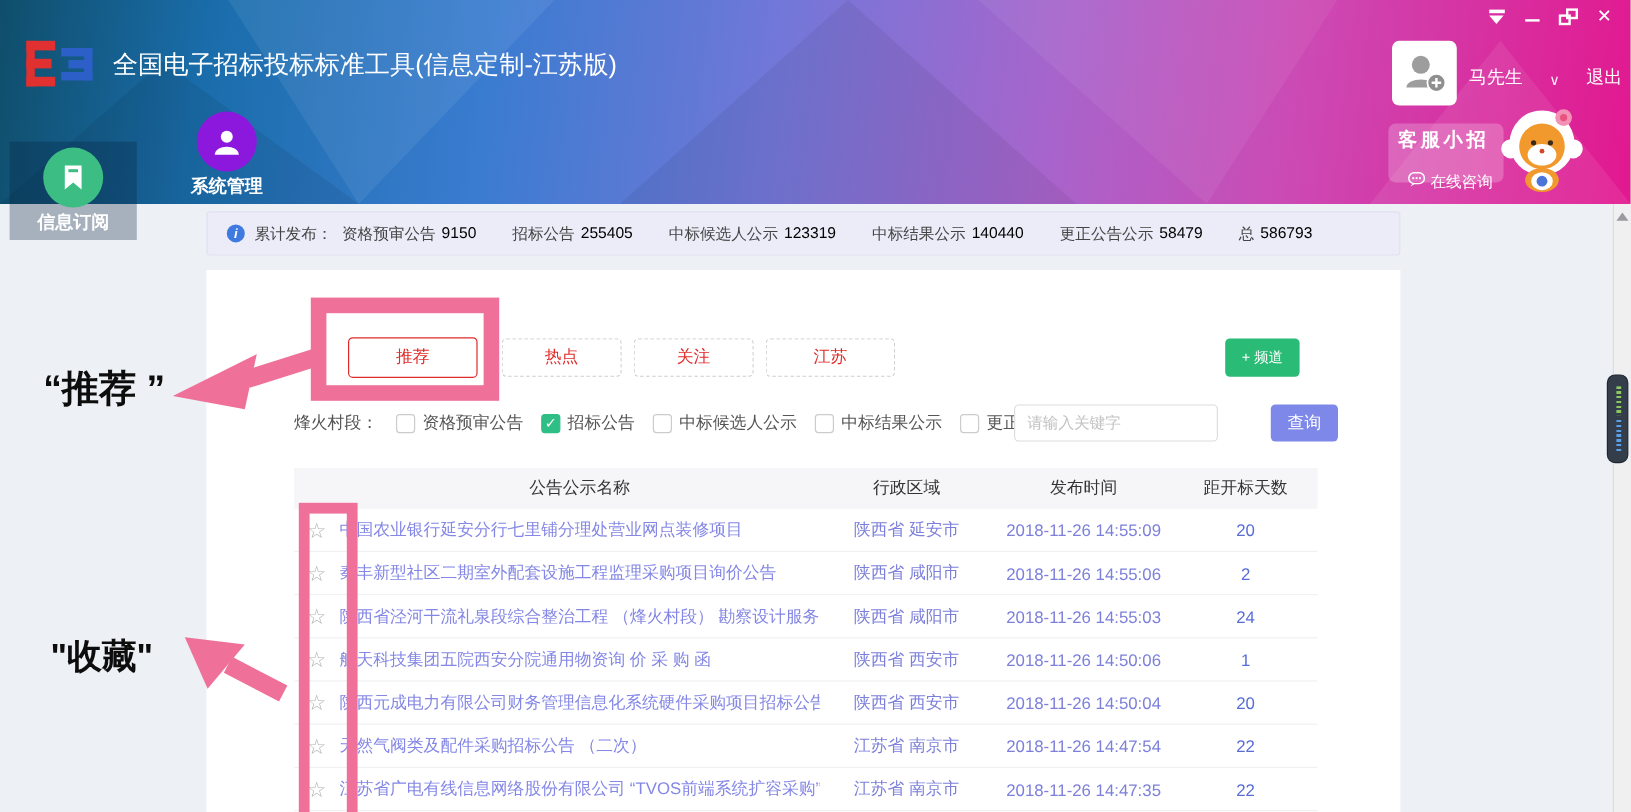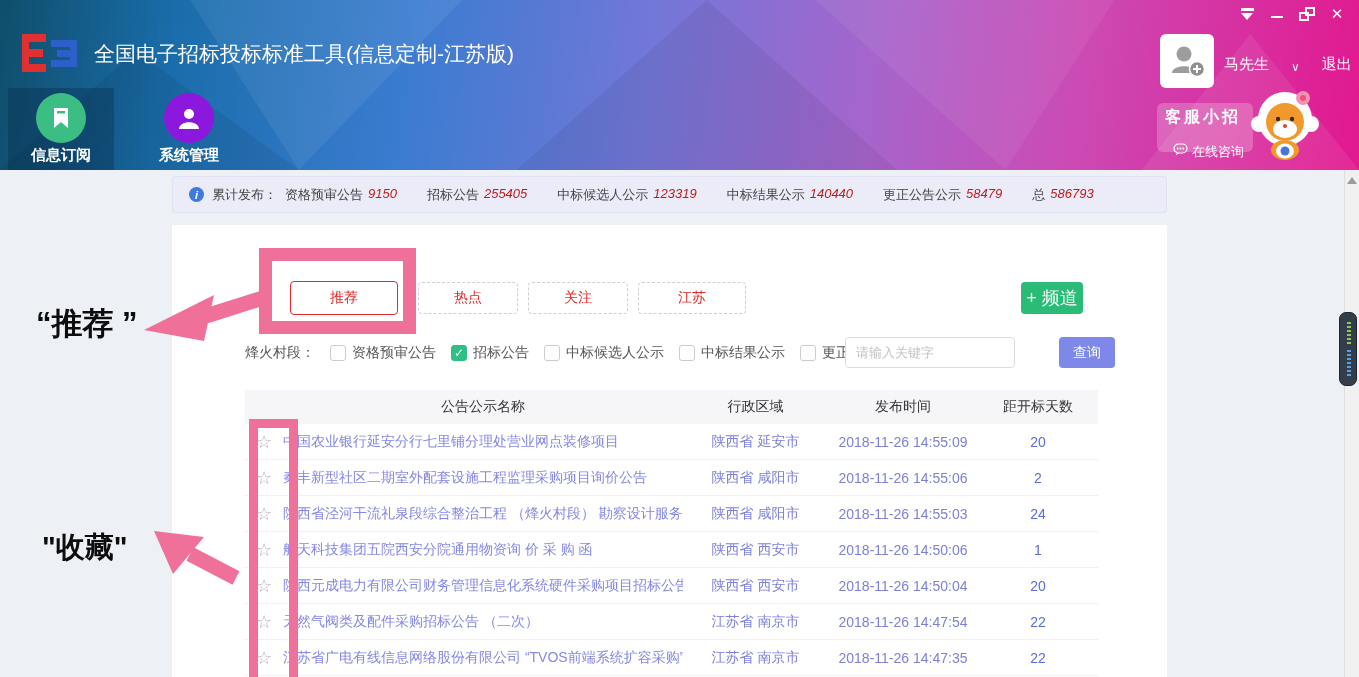--- a/index.html
+++ b/index.html
@@ -44,32 +44,32 @@
   .service-box{position:absolute;left:1157px;top:103px;width:96px;height:49px;background:rgba(255,255,255,.22);border-radius:6px;color:#fff;padding:4px 8px;}
   .service-title{font-size:16px;font-weight:bold;letter-spacing:3px;}
   .service-chat{font-size:13px;margin-left:8px;margin-top:15px;display:flex;gap:4px;align-items:flex-start;cursor:pointer;}
   .mascot{position:absolute;left:1250px;top:88px;cursor:pointer;}
 
   
   .stats-bar{position:absolute;left:172px;top:176px;width:995px;height:37px;background:#ebecf8;border:1px solid #e0e1f2;border-radius:3px;display:flex;align-items:center;padding:0 16px;gap:30px;font-size:13px;color:#444;}
   .stats-prefix{display:flex;gap:8px;align-items:center;}
   .info-icon{width:15px;height:15px;border-radius:50%;background:#3f7ae0;color:#fff;font-size:11px;font-style:italic;font-weight:bold;display:flex;align-items:center;justify-content:center;}
   .stat-item{display:flex;gap:5px;}
-  .stat-value{color:#b91c1c;font-style:italic;}
+  .stat-value{color:#000000;}
 
   
   .card{position:absolute;left:172px;top:225px;width:995px;height:452px;background:#fff;}
   .tab{position:absolute;top:57px;height:32px;border-radius:4px;color:#e12a2a;font-size:14px;display:flex;align-items:center;justify-content:center;background:#fff;cursor:pointer;}
   .tab.active{border:1px solid #e12a2a;top:56px;height:34px;}
   .tab.inactive{border:1px dashed #cfcfcf;}
   #tab-recommend{left:118px;width:108px;}
   #tab-hot{left:246px;width:100px;}
   #tab-follow{left:356px;width:100px;}
   #tab-jiangsu{left:466px;width:108px;}
-  .channel-btn{position:absolute;left:849px;top:57px;width:62px;height:32px;background:#2abb76;color:#fff;border:none;border-radius:4px;font-size:18px;cursor:pointer;}
+  .channel-btn{position:absolute;left:849px;top:57px;width:62px;height:32px;background:#2abb76;color:#fff;border:none;border-radius:4px;font-size:12px;cursor:pointer;}
 
   .filter-row{position:absolute;left:73px;top:113px;height:30px;display:flex;align-items:center;gap:15px;font-size:14px;color:#555;}
   .cb{display:flex;align-items:center;gap:6px;cursor:pointer;}
   .cb-box{width:16px;height:16px;border:1px solid #ccc;border-radius:3px;background:#fff;display:flex;align-items:center;justify-content:center;font-size:12px;color:transparent;}
   .cb.checked .cb-box{background:#2fbe84;border-color:#2fbe84;color:#fff;}
 
   .search-input{position:absolute;left:673px;top:112px;width:170px;height:31px;border:1px solid #ddd;border-radius:4px;padding:0 10px;font-size:13px;color:#333;outline:none;}
   .search-input::placeholder{color:#c3c3c3;}
   .query-btn{position:absolute;left:887px;top:112px;width:56px;height:31px;background:#7d88e8;color:#fff;border:none;border-radius:4px;font-size:14px;cursor:pointer;}
 
@@ -139,21 +139,21 @@
         <g fill="#2d5fc8">
           <rect x="33" y="10" width="26" height="7"></rect>
           <rect x="39" y="20" width="20" height="7"></rect>
           <rect x="33" y="30" width="26" height="7"></rect>
           <rect x="52" y="10" width="7" height="27"></rect>
         </g>
       </svg>
     </div>
     <div class="app-title">全国电子招标投标标准工具(信息定制-江苏版)</div>
 
-    <div class="nav-item selected" style="left:8px;">
+    <div class="nav-item selected" style="left:8px;margin-top:30px;">
       <div class="nav-icon green">
         <svg width="22" height="24" viewBox="0 0 22 24">
             <path d="M4 2 h14 v20 l-7 -6 -7 6 z" fill="#fff"></path>
             <rect x="7" y="5" width="8" height="2.5" fill="#3cbd83"></rect>
           </svg>
       </div>
       <div class="nav-label">信息订阅</div>
     </div>
     <div class="nav-item" style="left:136px;">
       <div class="nav-icon purple">

